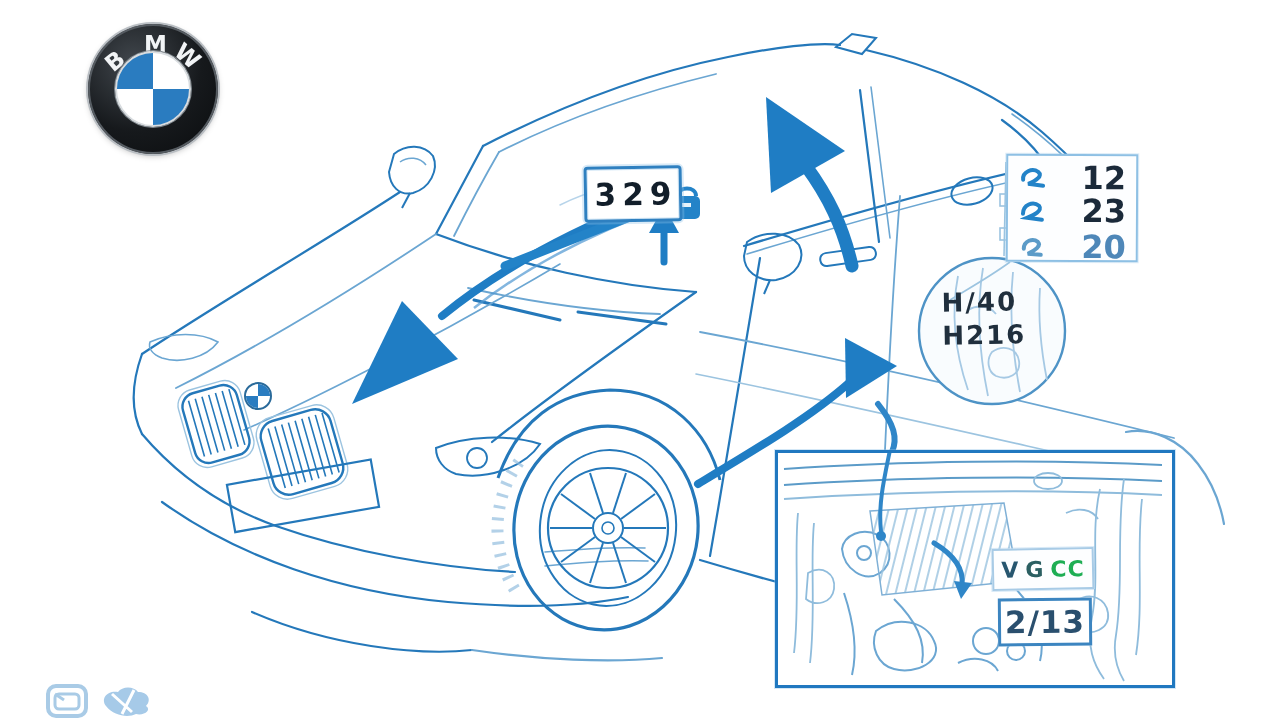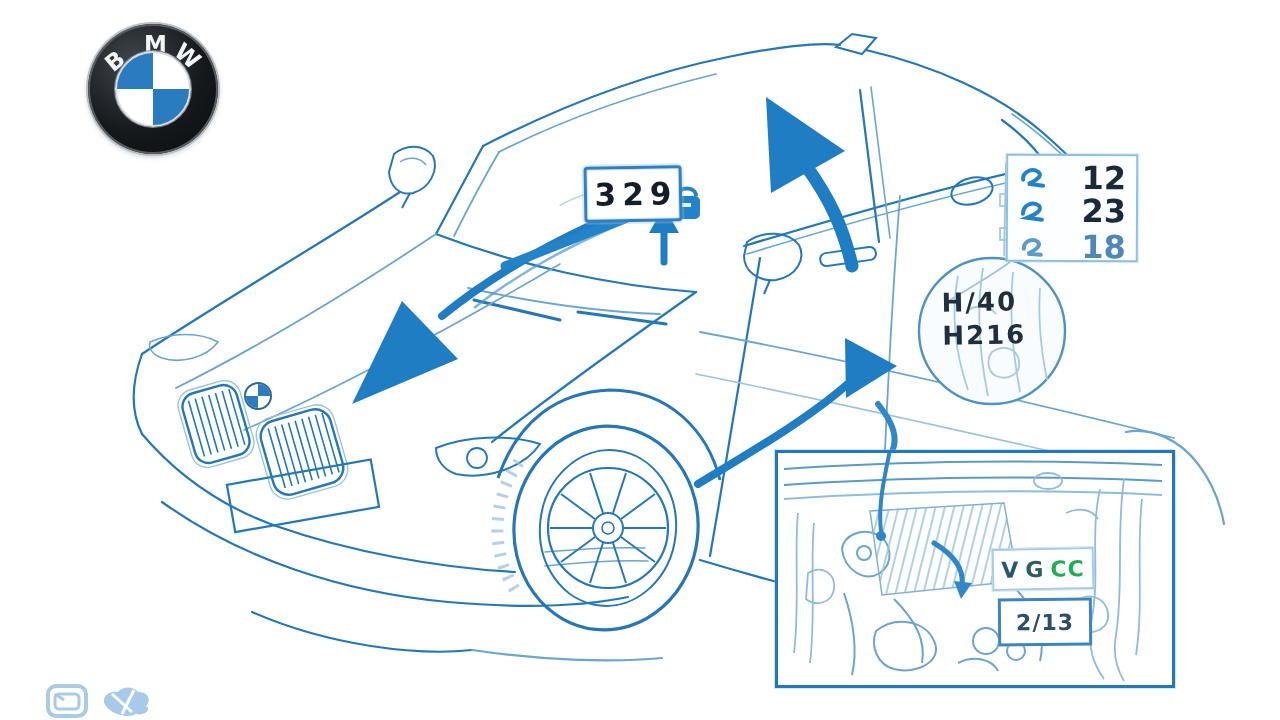--- a/index.html
+++ b/index.html
@@ -64,21 +64,21 @@
     border:2px solid #a8cbe6; background:#fdfeff; transform:rotate(-1.2deg);
     display:flex; align-items:center; justify-content:center; gap:6px;
     font-size:22px; font-weight:bold; letter-spacing:1px;
     box-shadow:0 0 0 1px rgba(146,196,232,.35);
   }
   .vgcc .p-v { color:#27566f; } .vgcc .p-g { color:#2b5f62; } .vgcc .p-cc { color:#1fae54; }
   .code213 {
     position:absolute; left:998px; top:598px; width:94px; height:48px;
     border:3px solid #3c85c0; background:#ffffff; transform:rotate(-.5deg);
     display:flex; align-items:center; justify-content:center;
-    font-size:22px; font-weight:bold; color:#2a4f6e; letter-spacing:1px;
+    font-size:31px; font-weight:bold; color:#2a4f6e; letter-spacing:1px;
   }
 
   
   .footer-caption {
     position:absolute; left:162px; top:690px;
     font-size:23px; color:#a4c6e2; letter-spacing:.5px;
     text-shadow:0 0 1px rgba(164,198,226,.7);
   }
   .f-icon { position:absolute; }
   .f-win { left:44px; top:682px; }
@@ -261,21 +261,21 @@
     <div class="parts-row">
       <svg width="26" height="24">
         <path d="M3,15 C3,6 13,2 19,7 C23,12 14,16 7,19 L22,21" fill="none" stroke="#2383c8" stroke-width="4" stroke-linecap="round"></path>
       </svg>
       <span class="num">23</span>
     </div>
     <div class="parts-row r3">
       <svg width="26" height="24">
         <path d="M4,14 C4,6 13,3 18,7 C22,11 15,16 8,19 L21,20" fill="none" stroke="#5b9bc8" stroke-width="4" stroke-linecap="round"></path>
       </svg>
-      <span class="num">18</span>
+      <span class="num">20</span>
     </div>
   </div>
 
   <div class="mag-text">
     <div>H/40</div>
     <div>H216</div>
   </div>
 
   <div class="engine-inset">
     <svg width="394" height="232" viewBox="0 0 394 232">

